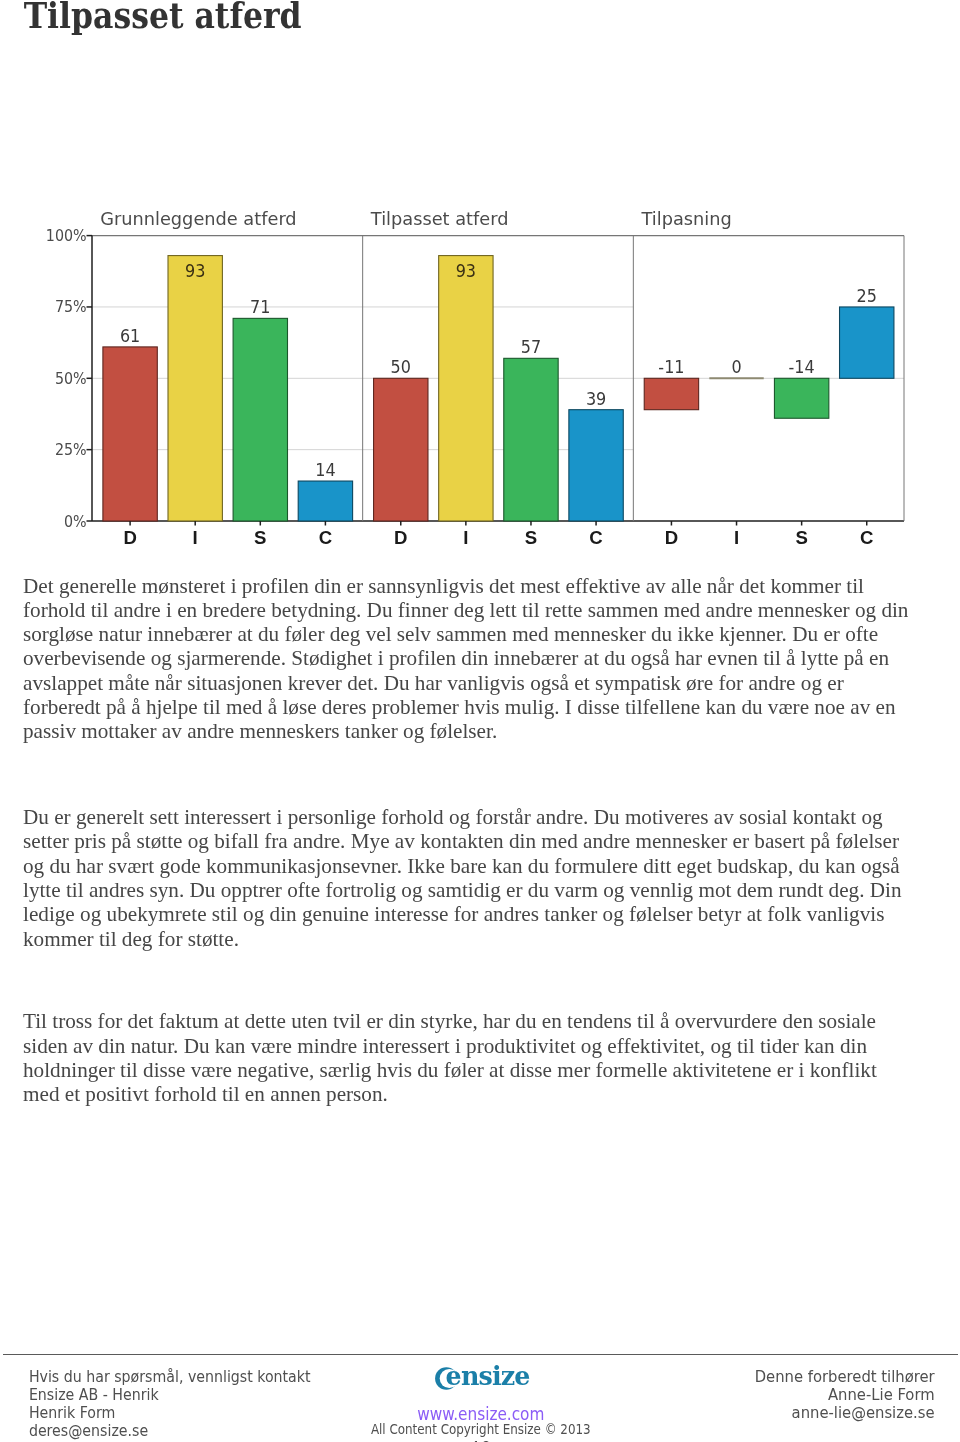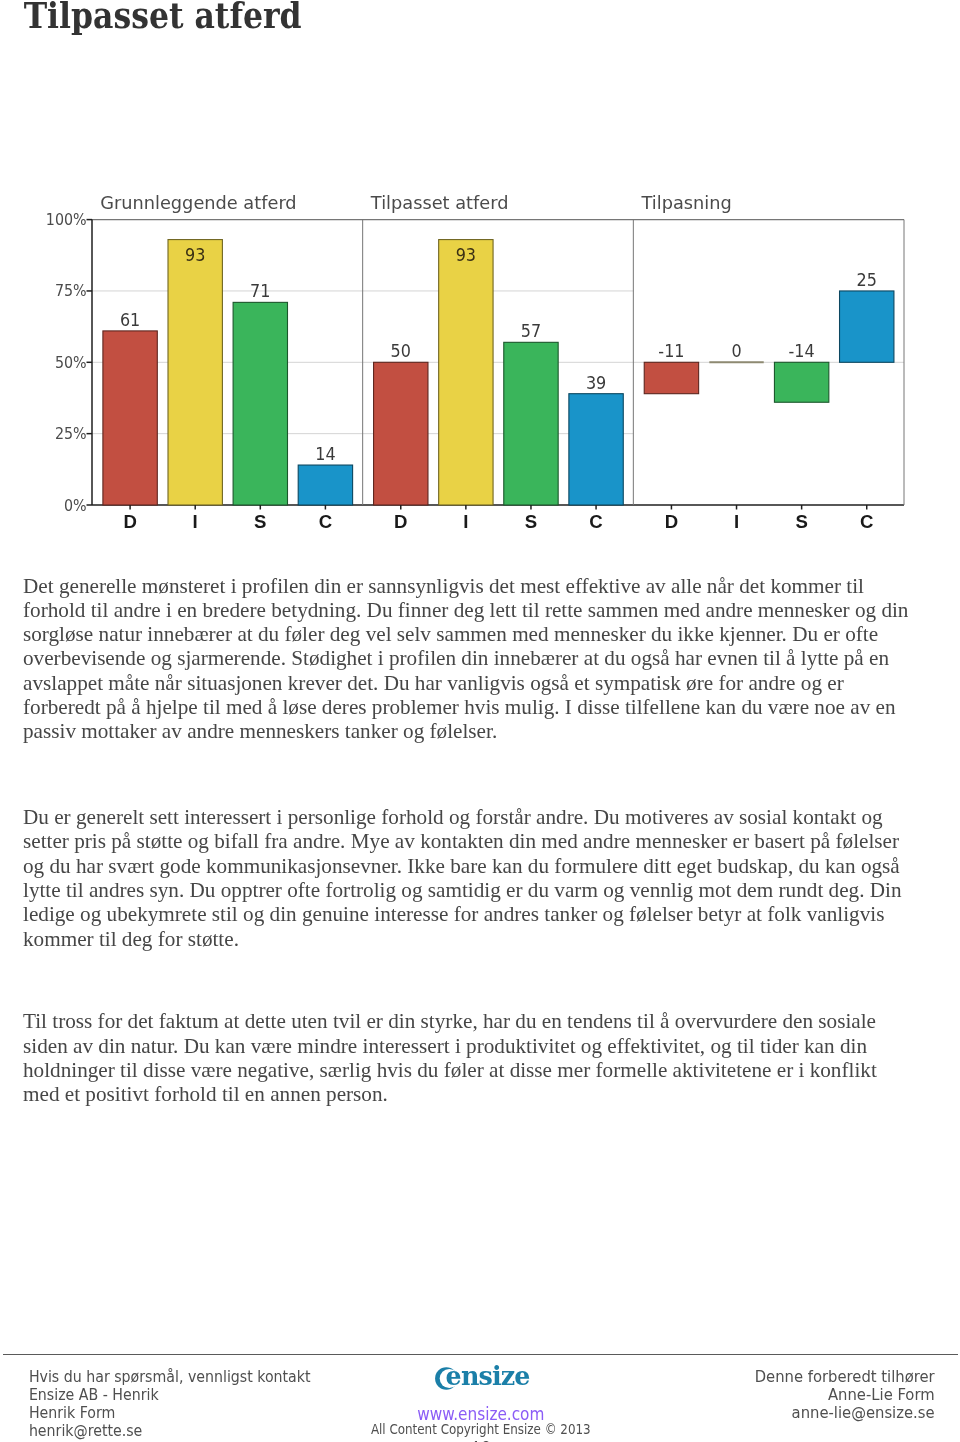--- a/index.html
+++ b/index.html
@@ -9,21 +9,21 @@
   .page{position:relative;width:960px;height:1442px;overflow:hidden;background:#fff;}
 
   
   .doc-title{position:absolute;left:23.7px;top:-4.3px;margin:0;font-family:"DejaVu Serif Condensed",serif;
              font-weight:700;font-size:35px;line-height:40px;color:#333333;}
   .intro{position:absolute;left:21.7px;top:61px;width:890px;margin:0;
          font-family:"DejaVu Sans Condensed",sans-serif;
          font-size:20.5px;letter-spacing:-0.5px;font-weight:700;line-height:25.45px;color:#3b3b3b;}
 
   
-  .chart{position:absolute;left:0;top:0;width:936px;height:560px;}
+  .chart{position:absolute;left:0;top:16px;width:936px;height:560px;}
 
   
   .body-text{position:absolute;left:23px;width:890px;margin:0;
              font-family:Liberation Serif, serif;
              font-size:21.2px;line-height:24.3px;color:#464646;}
 
   
   .footer-rule{position:absolute;left:2.5px;top:1353.8px;width:955.5px;height:0;
                border-top:1.4px solid #5a5a5a;}
   .footer{position:absolute;left:0;top:0;width:960px;height:1380px;
@@ -130,21 +130,21 @@
   <p class="body-text" style="top:573.5px">Det generelle mønsteret i profilen din er sannsynligvis det mest effektive av alle når det kommer til forhold til andre i en bredere betydning. Du finner deg lett til rette sammen med andre mennesker og din sorgløse natur innebærer at du føler deg vel selv sammen med mennesker du ikke kjenner. Du er ofte overbevisende og sjarmerende. Stødighet i profilen din innebærer at du også har evnen til å lytte på en avslappet måte når situasjonen krever det. Du har vanligvis også et sympatisk øre for andre og er forberedt på å hjelpe til med å løse deres problemer hvis mulig. I disse tilfellene kan du være noe av en passiv mottaker av andre menneskers tanker og følelser.</p>
   <p class="body-text" style="top:805.2px">Du er generelt sett interessert i personlige forhold og forstår andre. Du motiveres av sosial kontakt og setter pris på støtte og bifall fra andre. Mye av kontakten din med andre mennesker er basert på følelser og du har svært gode kommunikasjonsevner. Ikke bare kan du formulere ditt eget budskap, du kan også lytte til andres syn. Du opptrer ofte fortrolig og samtidig er du varm og vennlig mot dem rundt deg. Din ledige og ubekymrete stil og din genuine interesse for andres tanker og følelser betyr at folk vanligvis kommer til deg for støtte.</p>
   <p class="body-text" style="top:1009.3px">Til tross for det faktum at dette uten tvil er din styrke, har du en tendens til å overvurdere den sosiale siden av din natur. Du kan være mindre interessert i produktivitet og effektivitet, og til tider kan din holdninger til disse være negative, særlig hvis du føler at disse mer formelle aktivitetene er i konflikt med et positivt forhold til en annen person.</p>
 
   <div class="footer-rule"></div>
   <div class="footer">
     <div class="f-left">
       <div>Hvis du har spørsmål, vennligst kontakt</div>
       <div>Ensize AB - Henrik</div>
       <div>Henrik Form</div>
-      <div>henrik@rette.se</div>
+      <div>deres@ensize.se</div>
     </div>
     <div class="f-center">
       <div class="logo-wrap">
         <svg id="logo-svg" width="100" height="28" viewBox="0 0 100 28" style="overflow:visible">
             <defs>
               <mask id="crescent-mask">
                 <rect x="0" y="0" width="120" height="40" fill="#fff"></rect>
                 <circle cx="18.3" cy="14.5" r="9.6" fill="#000"></circle>
               </mask>
             </defs>

